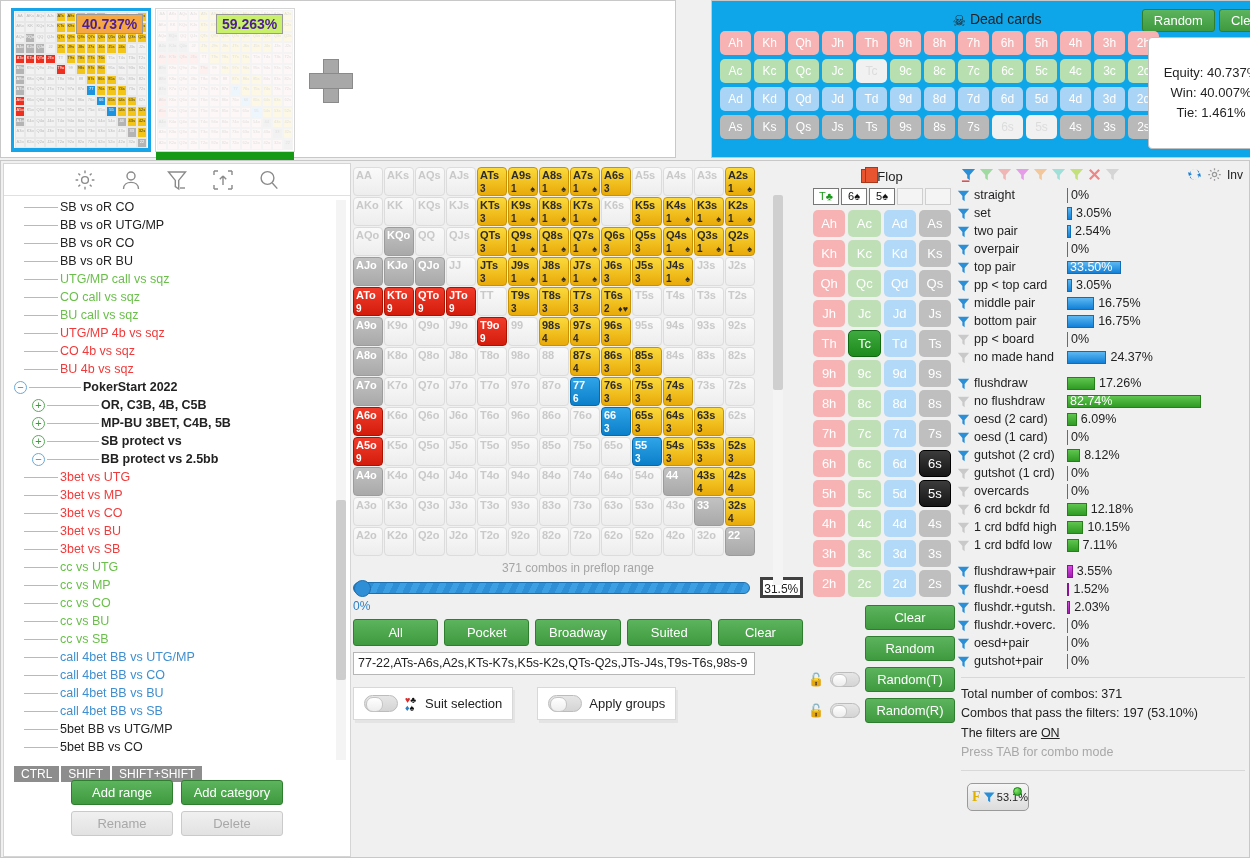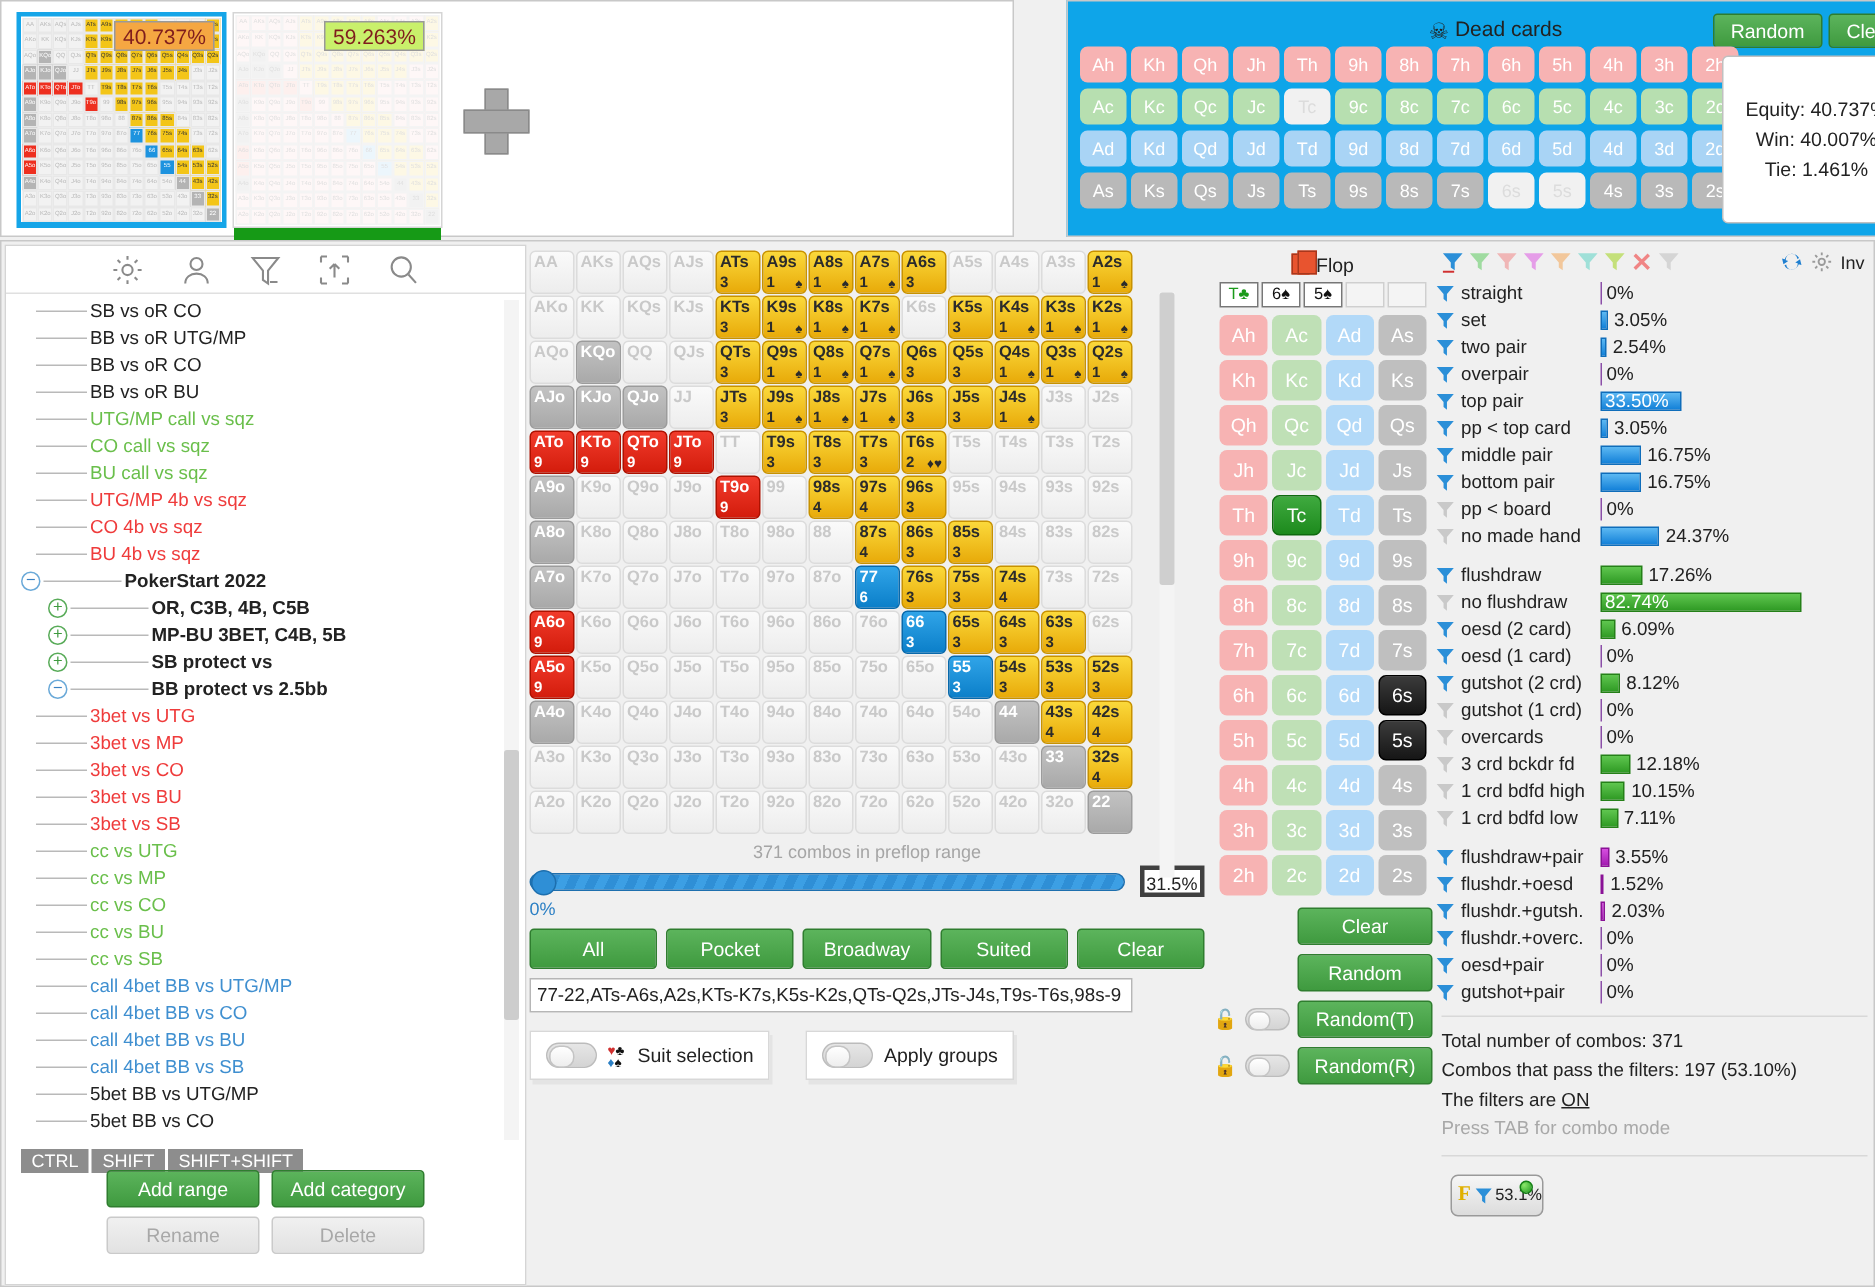--- a/index.html
+++ b/index.html
@@ -17,21 +17,21 @@
   .range-tab { position:absolute; top:7px; background:#fff; }
   #range-tab-0 { left:10px; width:140px; height:144px; border:3px solid #15a5e8; }
   #range-tab-1 { left:154px; width:140px; height:144px; border:1px solid #d5d5d5; }
   .mini-grid { position:absolute; left:0; top:0; right:0; bottom:0;
     display:grid; grid-template-columns:repeat(13,1fr); grid-template-rows:repeat(13,1fr);
     gap:0px; padding:1px; }
   .mini-cell { font-size:4px; line-height:1; color:#b8b8b8; background:#f2f2f2;
     border:0.5px solid #e8e8e8; overflow:hidden; text-align:center; padding-top:1px; }
   #range-tab-1 .mini-cell { opacity:.45; }
   .mini-eq { position:absolute; z-index:5; padding:1px 5px; font-size:14px;
-    font-weight:normal; border:1px solid #999; color:#7f1d1d; }
+    font-weight:bold; border:1px solid #999; color:#4c1d95; }
   #eq-badge-0 { left:75px; top:13px; background:#f5a742; }
   #eq-badge-1 { left:215px; top:13px; background:#c9f06b; }
   .tab-underbar { position:absolute; left:0; right:0; bottom:-9px; height:8px; }
   #bar-0 { background:#15a5e8; bottom:-3px; height:4px;}
   #bar-1 { background:#169a16; }
   #add-range-plus { position:absolute; left:308px; top:58px; width:42px; height:42px; cursor:pointer; }
   #add-range-plus:before, #add-range-plus:after { content:""; position:absolute; background:#a8a8a8;
     border:1px solid #8a8a8a; }
   #add-range-plus:before { left:14px; top:0; width:14px; height:42px; }
   #add-range-plus:after { left:0; top:14px; width:42px; height:14px; }
@@ -1262,21 +1262,21 @@
           <span class="barcell">
             <span class="bar-axis"></span>
             <span class="bar-lbl" style="left:4px">0%</span>
           </span>
         </div>
         <div class="frow">
           <span class="fname">
             <svg width="13" height="13" viewBox="0 0 16 16">
               <path d="M1 2h14l-5.6 6.6V15l-2.8-2.2V8.6z" fill="#c9c9c9"></path>
             </svg>
-            <span>3 crd bckdr fd</span>
+            <span>6 crd bckdr fd</span>
           </span>
           <span class="barcell">
             <span class="bar bar-green" style="width:19.7316px"></span>
             <span class="bar-lbl" style="left:23.7316px">12.18%</span>
           </span>
         </div>
         <div class="frow">
           <span class="fname">
             <svg width="13" height="13" viewBox="0 0 16 16">
               <path d="M1 2h14l-5.6 6.6V15l-2.8-2.2V8.6z" fill="#c9c9c9"></path>

